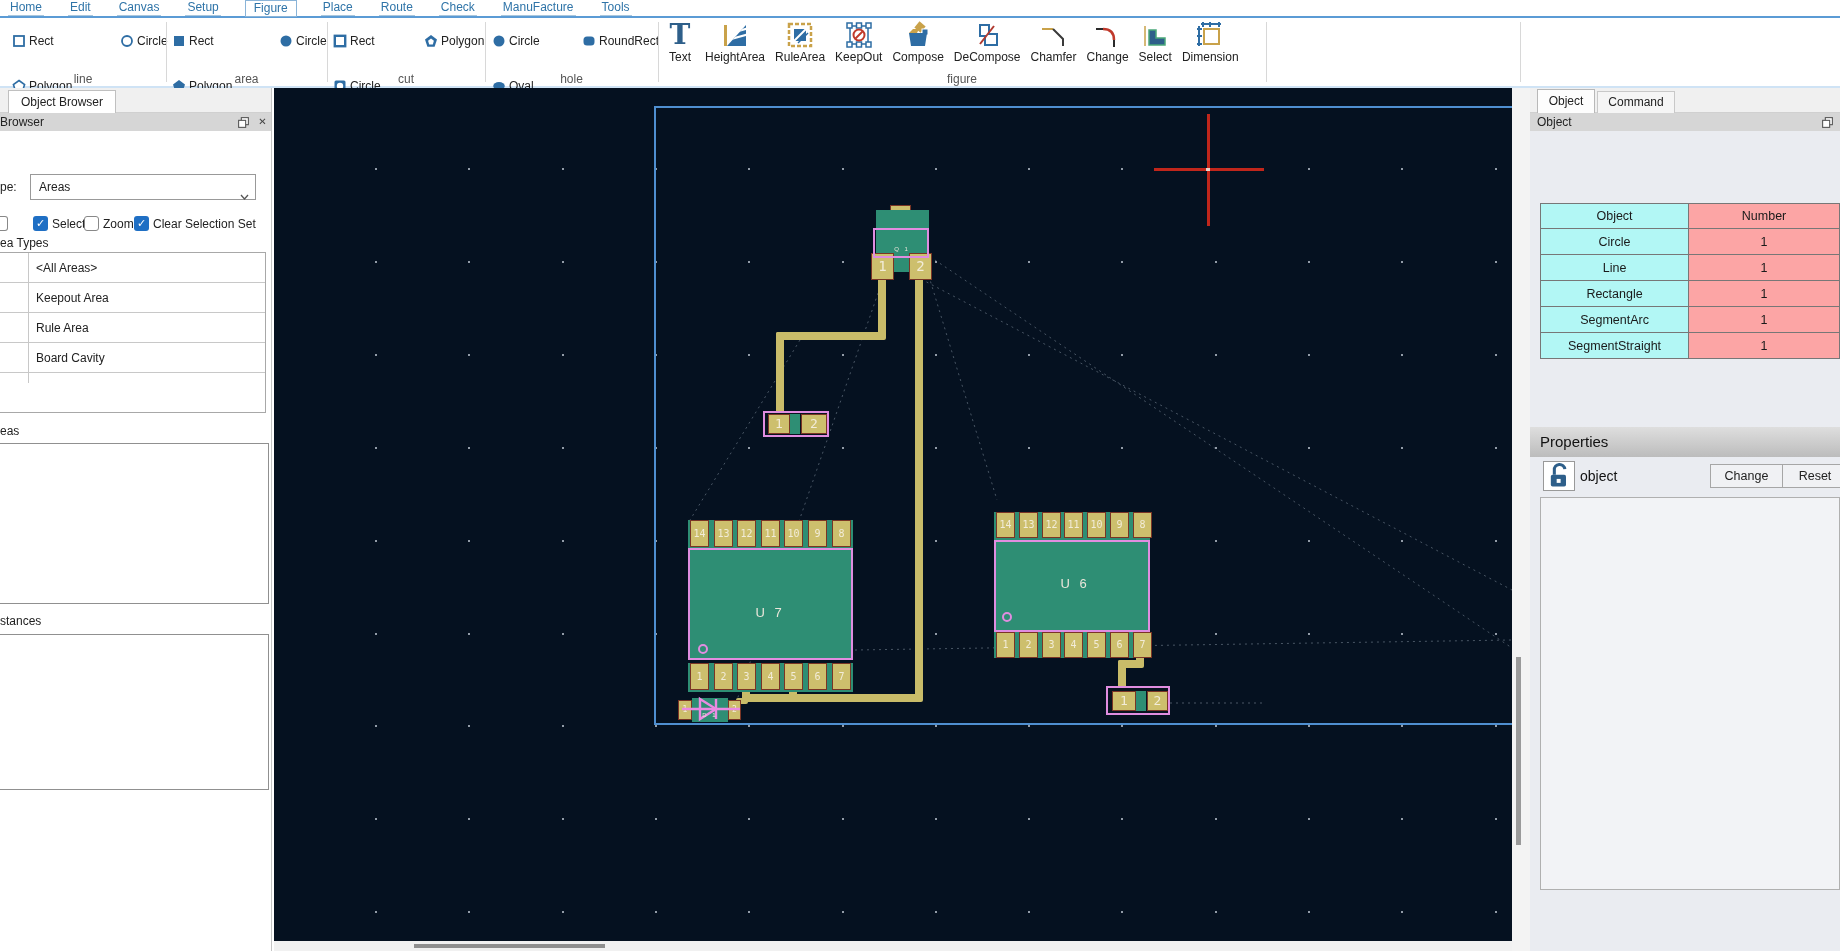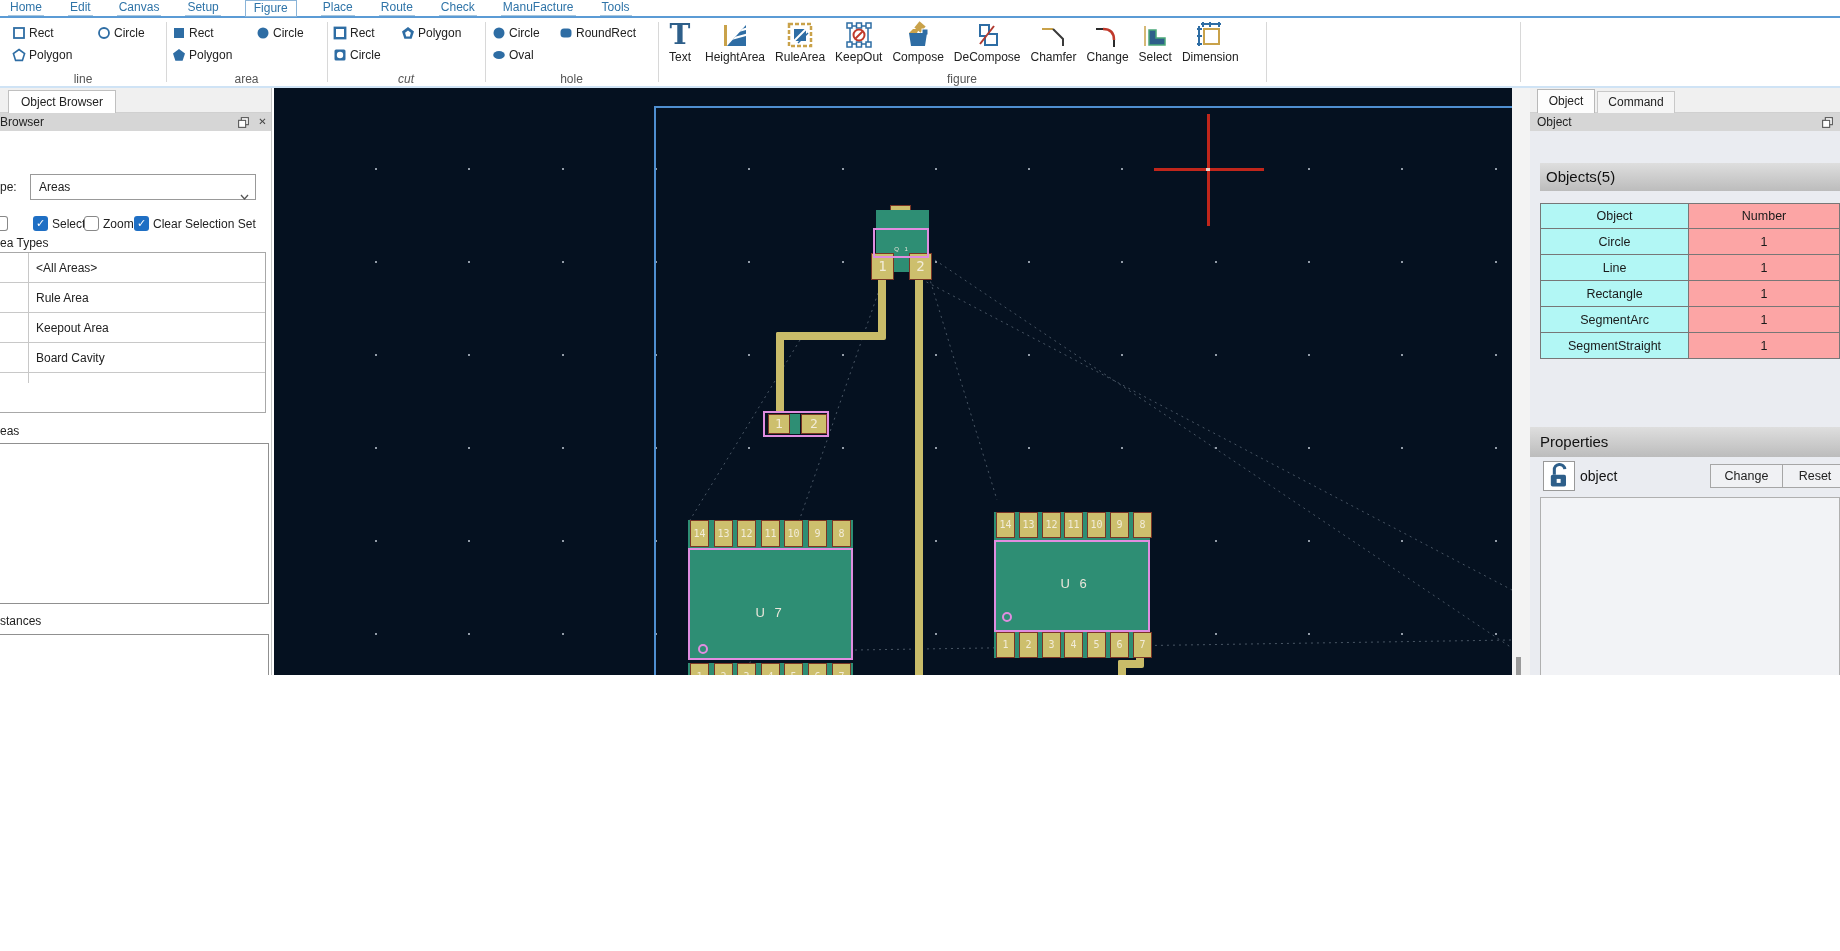--- a/index.html
+++ b/index.html
@@ -1,39 +1,39 @@
 <!DOCTYPE html>
 <html><head>
 <meta charset="utf-8">
 <style>
   * { margin:0; padding:0; box-sizing:border-box; }
   body { font-family:"Liberation Sans", sans-serif; background:#fff; }
-  .screen { position:relative; width:1840px; height:675px; background:#fff; overflow:hidden; }
+  .screen { position:relative; width:1840px; height:951px; background:#fff; overflow:hidden; }
 
   
   .menu-bar { position:absolute; left:0; top:0; width:1840px; height:18px;
     border-bottom:2px solid #5b9bd5; display:flex; align-items:center; gap:24px; padding-left:8px; background:#fff; }
   .menu-item { font-size:12px; color:#2f74a8; line-height:14px; padding:0 2px 1px 2px;
     border-bottom:1px solid #aac7dd; white-space:nowrap; cursor:default; }
   .menu-item.active { border:1px solid #8ab4d8; padding:0 8px 1px 8px; background:#fff; }
 
   
   .ribbon { position:absolute; left:0; top:18px; width:1840px; height:70px; background:#fff;
     border-bottom:2px solid #cfe3f5; }
-  .rsmall { position:absolute; top:4px; display:grid; grid-auto-rows:22px; align-items:center; }
+  .rsmall { position:absolute; top:12px; display:grid; grid-auto-rows:22px; align-items:center;gap:23px; }
   .rsmall.g-line { left:12px;  grid-template-columns:85px 70px; }
   .rsmall.g-area { left:172px; grid-template-columns:84px 70px; }
   .rsmall.g-cut  { left:333px; grid-template-columns:68px 80px; }
   .rsmall.g-hole { left:492px; grid-template-columns:67px 100px; }
   .r-item { display:flex; align-items:center; gap:3px; font-size:12px; color:#222; cursor:default; }
   .ric { width:14px; height:14px; display:inline-block; flex:none; }
   .ric svg { display:block; width:14px; height:14px; }
   .rglabel { position:absolute; top:54px; font-size:12px; color:#555; text-align:center; }
   .rgl-line { left:0; width:166px; } .rgl-area { left:166px; width:161px; }
-  .rgl-cut { left:327px; width:158px;font-style:italic; } .rgl-hole { left:485px; width:173px; }
+  .rgl-cut { left:327px; width:158px; } .rgl-hole { left:485px; width:173px; }
   .rgl-figure { left:658px; width:608px; }
   .rdiv { position:absolute; top:4px; height:60px; width:1px; background:#d8d8d8; }
   .figure-items { position:absolute; left:660px; top:2px; display:flex; }
   .f-item { display:flex; flex-direction:column; align-items:center; padding:0 5px; font-size:12px; color:#222; cursor:default; }
   .fic { width:30px; height:30px; } .fic svg { display:block; width:30px; height:30px; }
 
   
   .lpanel { position:absolute; left:0; top:88px; width:272px; height:863px; background:#fff;
     border-right:1px solid #c4c4c4; overflow:hidden; }
   .lp-tabstrip { position:absolute; left:0; top:0; width:272px; height:25px; background:#f0f0f0;
@@ -414,25 +414,25 @@
         </div>
       </div>
     <div class="lp-label" style="top:148px">ea Types</div>
     <div class="atlist">
         <div class="atrow">
           <span class="iconcol"></span>
           <span class="txt">&lt;All Areas&gt;</span>
         </div>
         <div class="atrow">
           <span class="iconcol"></span>
-          <span class="txt">Rule Area</span>
+          <span class="txt">Keepout Area</span>
         </div>
         <div class="atrow">
           <span class="iconcol"></span>
-          <span class="txt">Keepout Area</span>
+          <span class="txt">Rule Area</span>
         </div>
         <div class="atrow">
           <span class="iconcol"></span>
           <span class="txt">Board Cavity</span>
         </div>
         <div class="atrow partial">
           <span class="iconcol"></span>
         </div>
       </div>
     <div class="lp-label" style="top:336px">eas</div>
@@ -687,21 +687,20 @@
     <div class="rp-tab idle">Command</div>
     <div class="rp-titlebar">
       <span>Object</span>
       <span class="ticon">
         <svg viewBox="0 0 12 12">
             <rect x="4" y="1.5" width="6.5" height="6.5" fill="#fff" stroke="#555"></rect>
             <rect x="1.5" y="4" width="6.5" height="6.5" fill="#fff" stroke="#555"></rect>
           </svg>
       </span>
     </div>
-    <div class="graybar" style="left:10px;top:75px;width:300px">Objects(5)</div>
     <div class="otable">
         <div class="trow">
           <div class="tcell tc1">Object</div>
           <div class="tcell tc2">Number</div>
         </div>
         <div class="trow">
           <div class="tcell tc1">Circle</div>
           <div class="tcell tc2">1</div>
         </div>
         <div class="trow">

